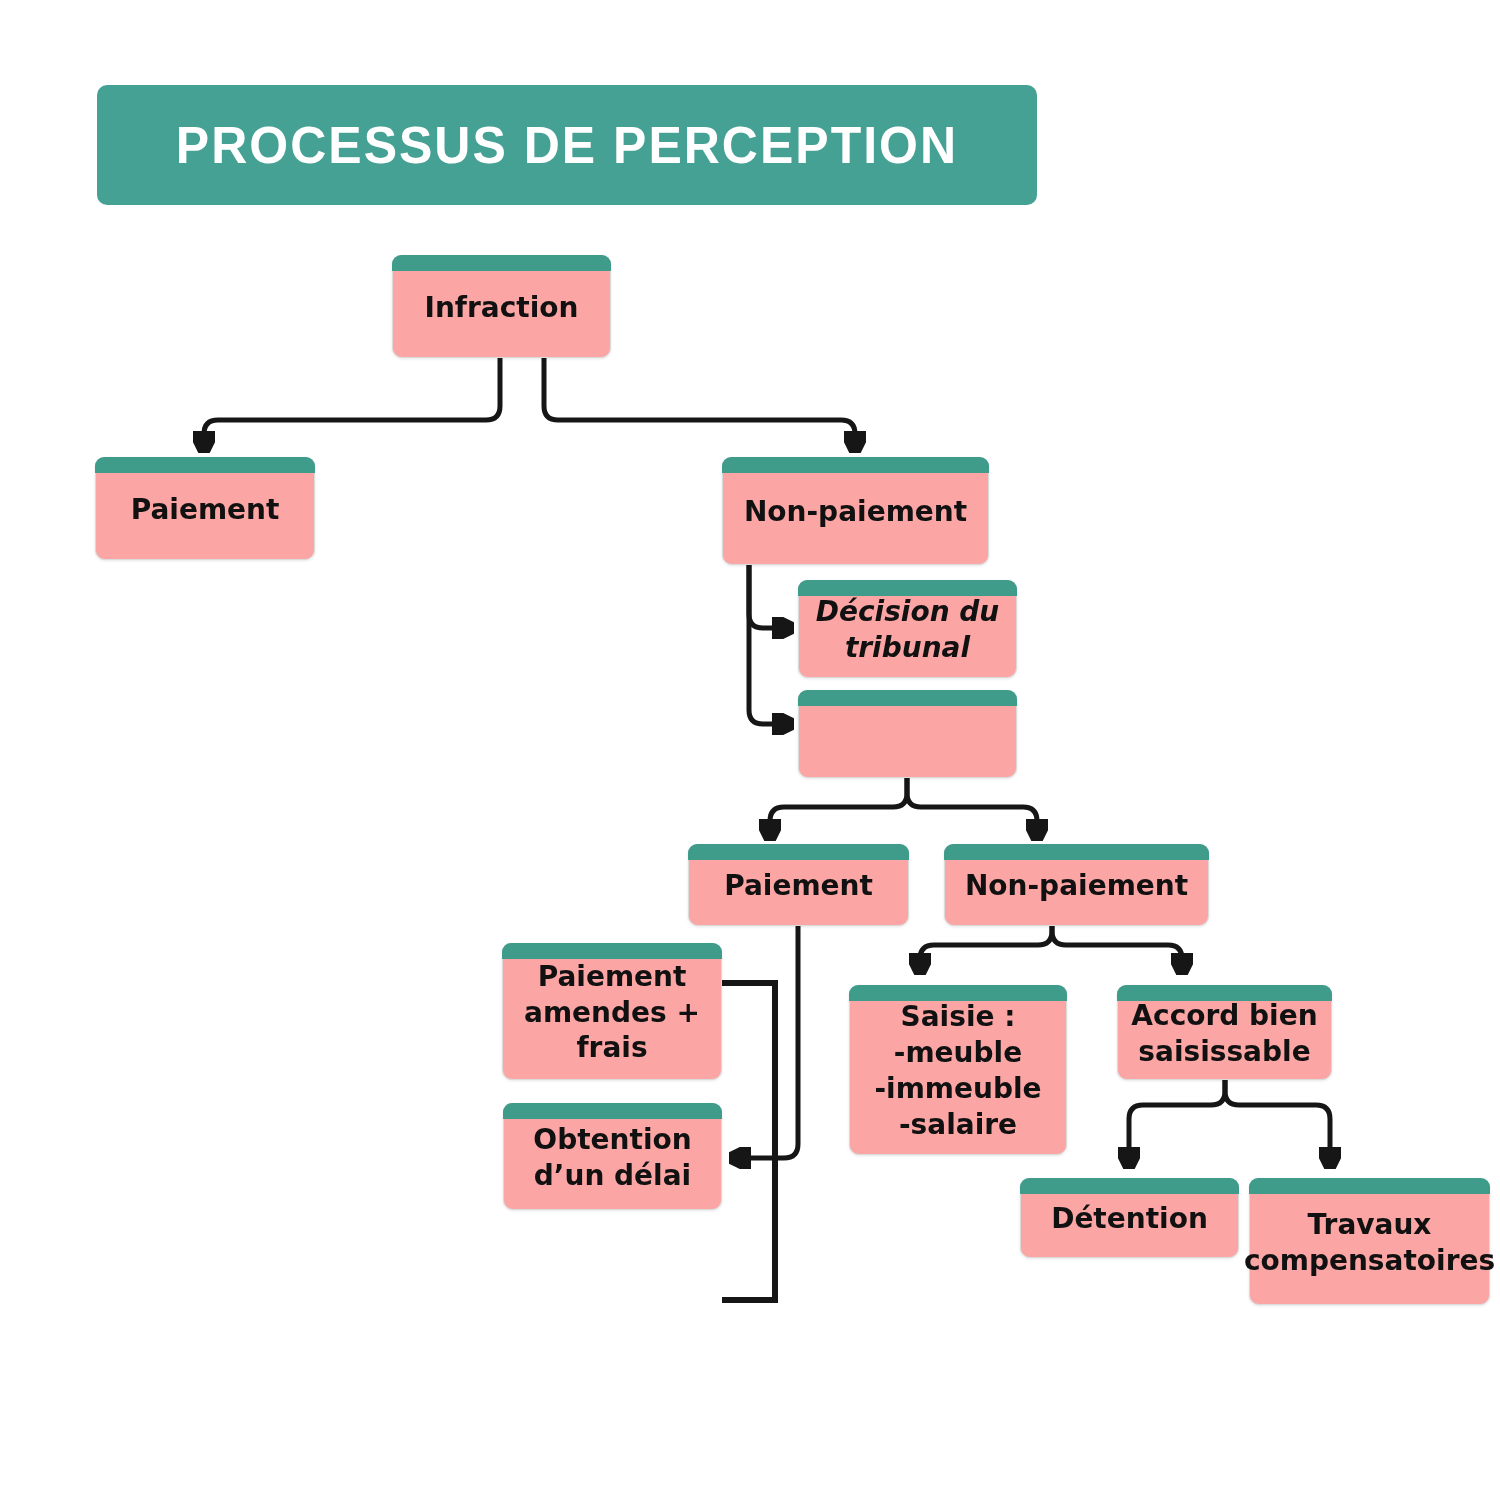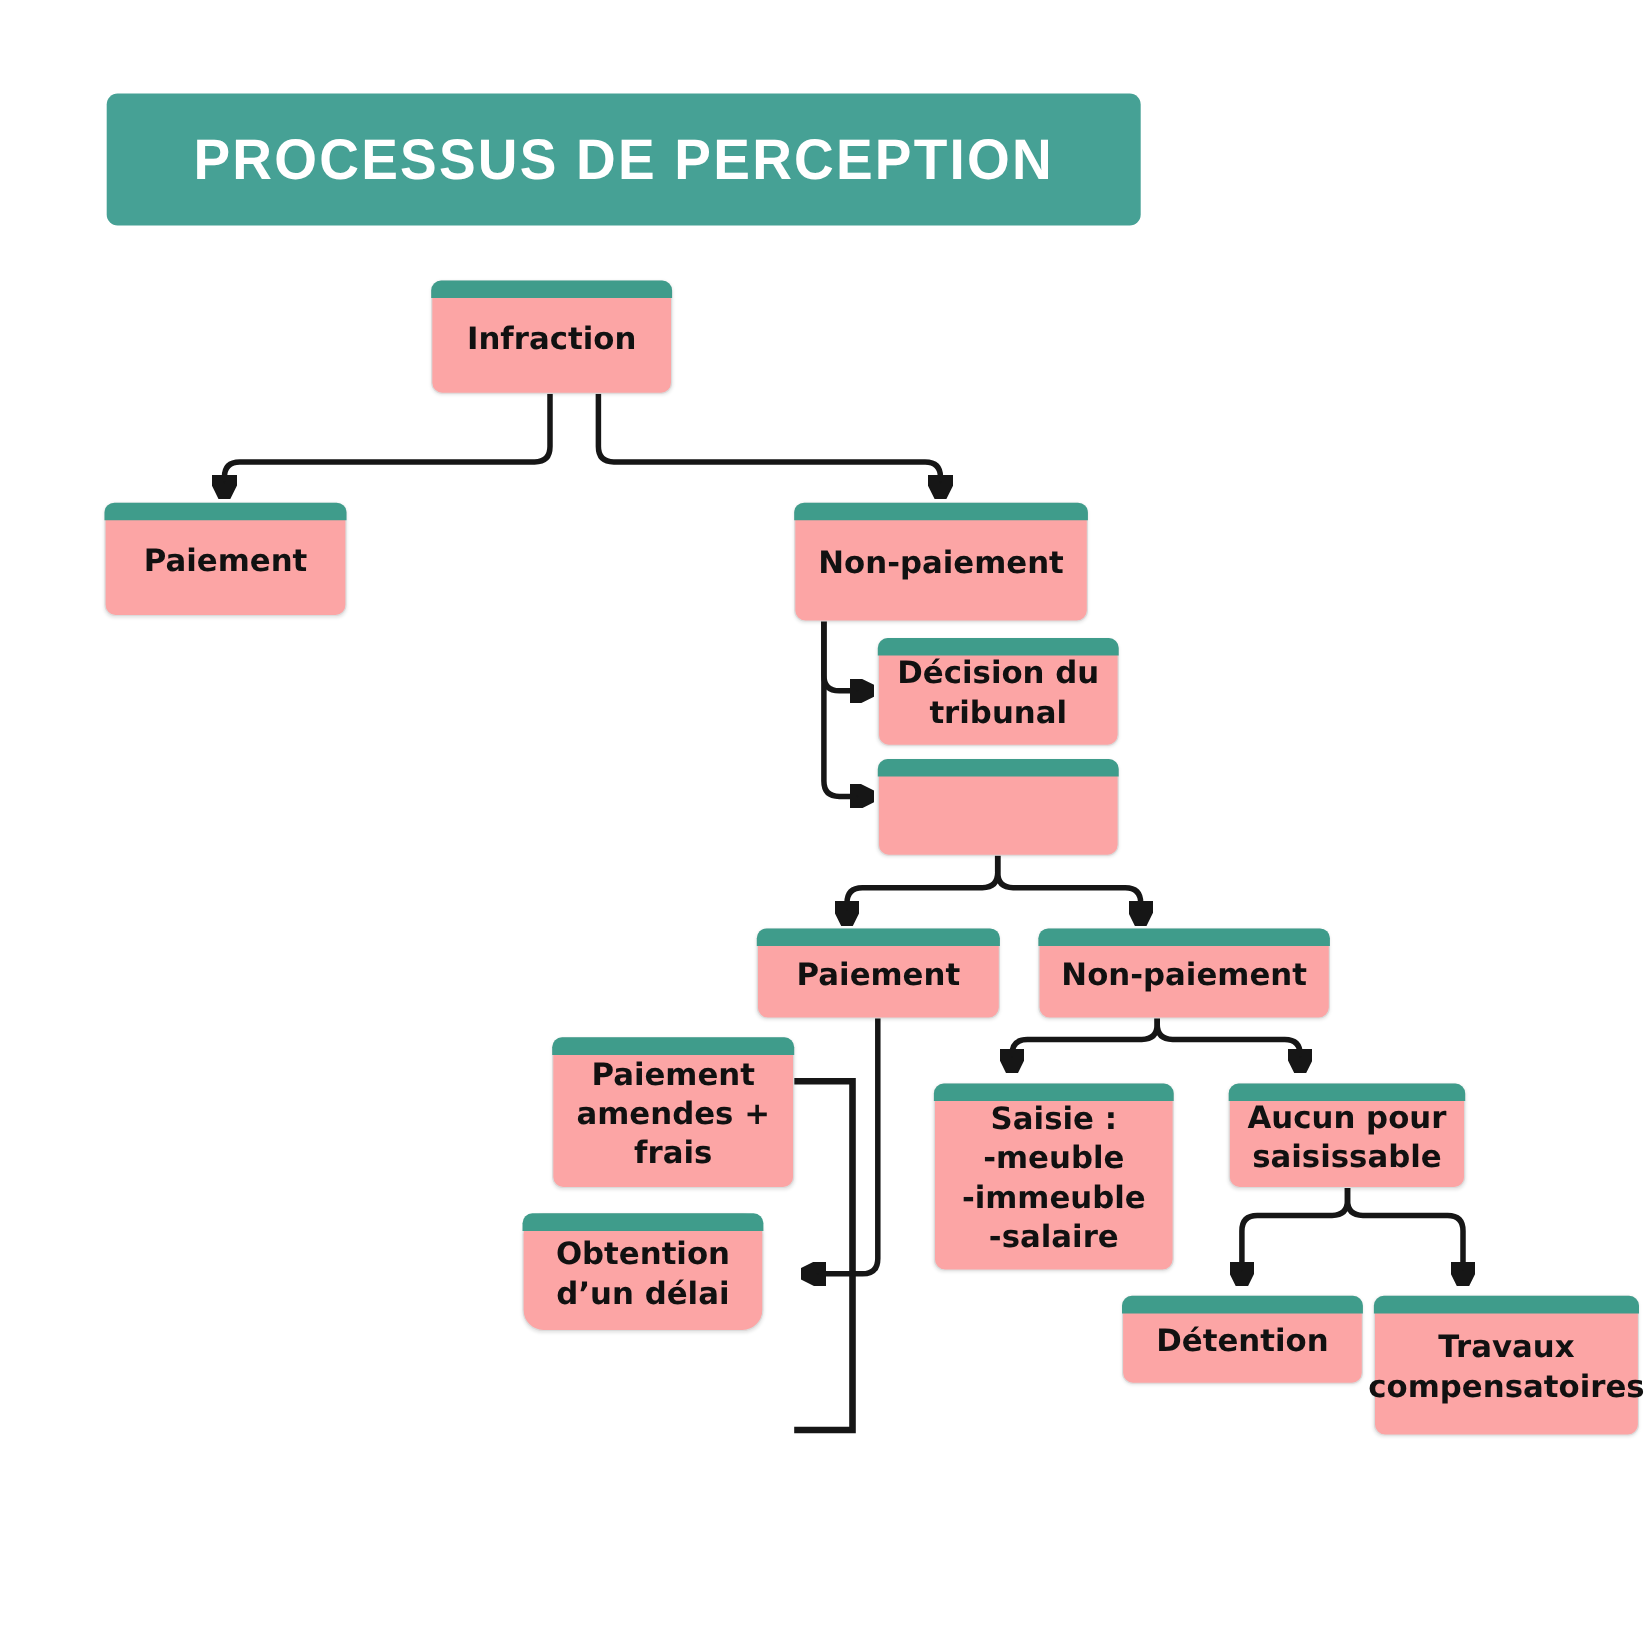--- a/index.html
+++ b/index.html
@@ -40,26 +40,26 @@
   }
   .node .label{
     position:relative;margin-top:16px;padding:0 4px 14px 4px;
     font-weight:bold;font-size:28px;line-height:1.28;color:var(--text);
     white-space:pre-line;
   }
   
   .n-infraction {left:360px; top:255px; width:219px; height:103px;}
   .n-paiement-1 {left:63px;  top:457px; width:220px; height:103px;}
   .n-non-paiement-1 {left:690px; top:457px; width:267px; height:108px;}
-  .n-decision   {left:766px; top:580px; width:219px; height:98px;}
+  .n-decision   {left:766px; top:580px; width:219px; height:98px;font-style:italic;}
   .n-percepteur {left:766px; top:690px; width:219px; height:88px;}
   .n-paiement-2 {left:656px; top:844px; width:221px; height:82px;}
   .n-non-paiement-2 {left:912px; top:844px; width:265px; height:82px;}
   .n-paiement-amendes {left:470px; top:943px;  width:220px; height:137px;}
-  .n-obtention  {left:443px; top:1103px; width:219px; height:107px;border-radius:19px;}
+  .n-obtention  {left:471px; top:1103px; width:219px; height:107px;}
   .n-accord     {left:472px; top:1233px; width:218px; height:142px;}
   .n-saisie     {left:817px; top:985px;  width:218px; height:170px;justify-content:center;}
   .n-aucun-bien {left:1085px;top:985px;  width:215px; height:95px;}
   .n-detention  {left:988px; top:1178px; width:219px; height:80px;}
   .n-travaux    {left:1217px;top:1178px; width:241px; height:127px;}
 </style>
 </head>
 <body>
 
 <div class="canvas">
@@ -140,21 +140,21 @@
   <div class="node n-saisie">
     <span class="bar"></span>
     <span class="label">Saisie :
 -meuble
 -immeuble
 -salaire</span>
   </div>
 
   <div class="node n-aucun-bien">
     <span class="bar"></span>
-    <span class="label">Aucun pour
+    <span class="label">Accord bien
 saisissable</span>
   </div>
 
   <div class="node n-detention">
     <span class="bar"></span>
     <span class="label">Détention</span>
   </div>
 
   <div class="node n-travaux">
     <span class="bar"></span>

